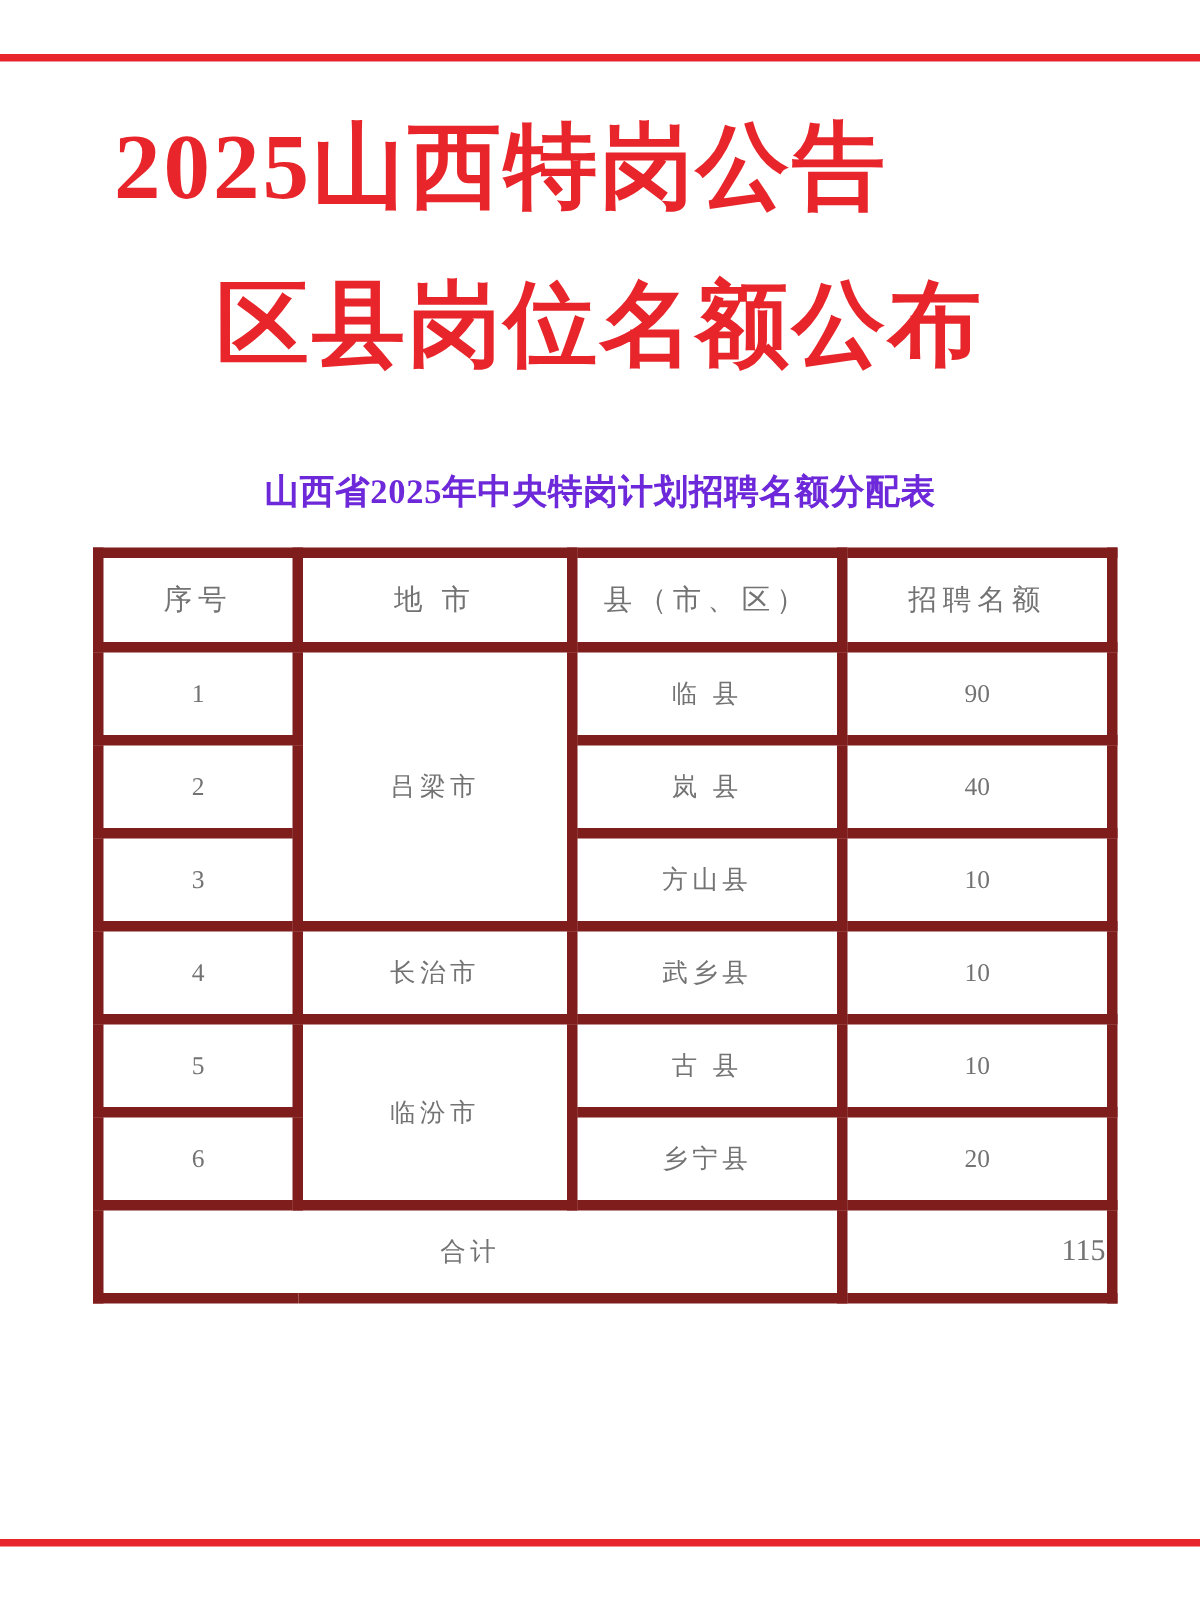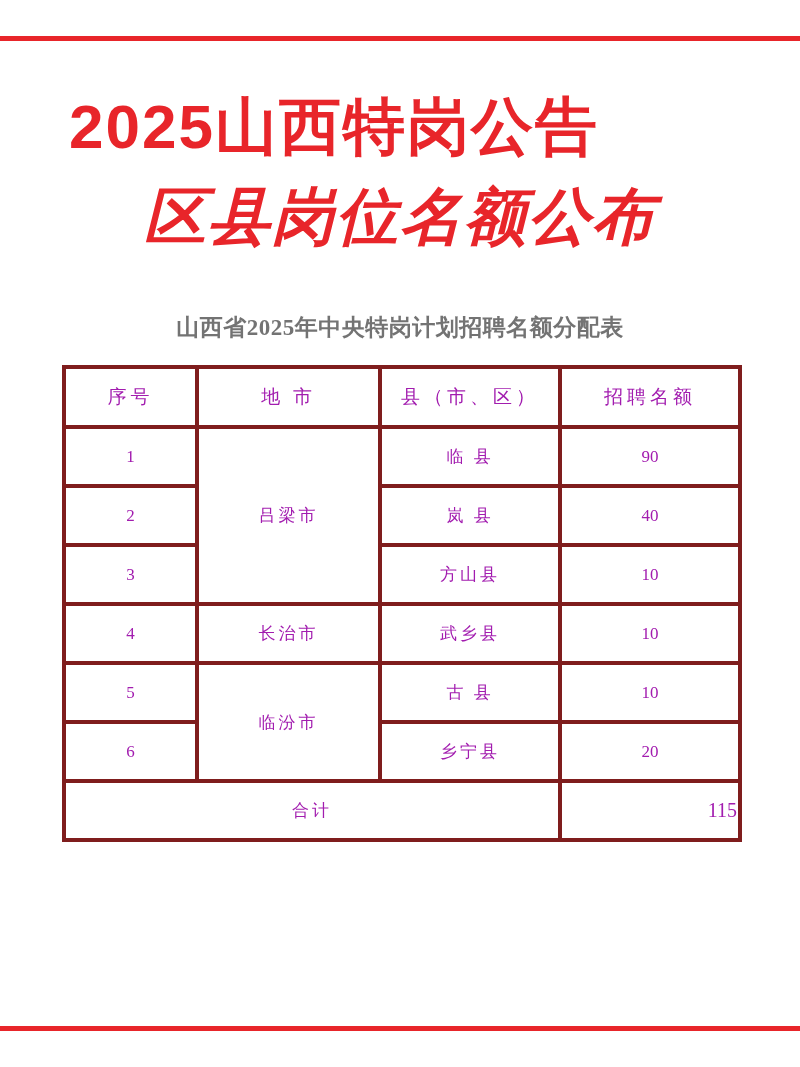--- a/index.html
+++ b/index.html
@@ -35,61 +35,61 @@
     text-align: center;
     color: #e8252a;
     font-family: "Liberation Sans", "DejaVu Sans", sans-serif;
     font-weight: bold;
     font-size: 62px;
     line-height: 1.0;
     letter-spacing: 2px;
   }
   .headline-1 {
     position: absolute;
-    top: 96px;
+    top: 81px;
     left: 0;
     width: 668px;
+    font-family: Liberation Serif, serif;
   }
   .headline-2 {
     position: absolute;
     top: 186px;
     left: 0;
     width: 800px;
-    font-style: italic;
   }
 
   .table-title {
     position: absolute;
     top: 312px;
     left: 0;
     width: 800px;
     text-align: center;
     font-size: 23px;
     font-weight: bold;
-    color: #737373;
+    color: #6d28d9;
     letter-spacing: 0.5px;
   }
 
   .table-wrap {
     position: absolute;
     top: 365px;
     left: 62px;
     width: 676px;
   }
   table.quota {
     border-collapse: collapse;
     width: 676px;
     table-layout: fixed;
   }
   table.quota td, table.quota th {
-    border: 4px solid #7f1d1d;
+    border: 7px solid #7f1d1d;
     text-align: center;
     vertical-align: middle;
     font-weight: normal;
-    color: #a21caf;
+    color: #737373;
   }
   table.quota thead th {
     height: 54px;
     font-size: 19px;
     letter-spacing: 4px;
   }
   table.quota tbody td {
     height: 53px;
     font-size: 17px;
     letter-spacing: 3px;

